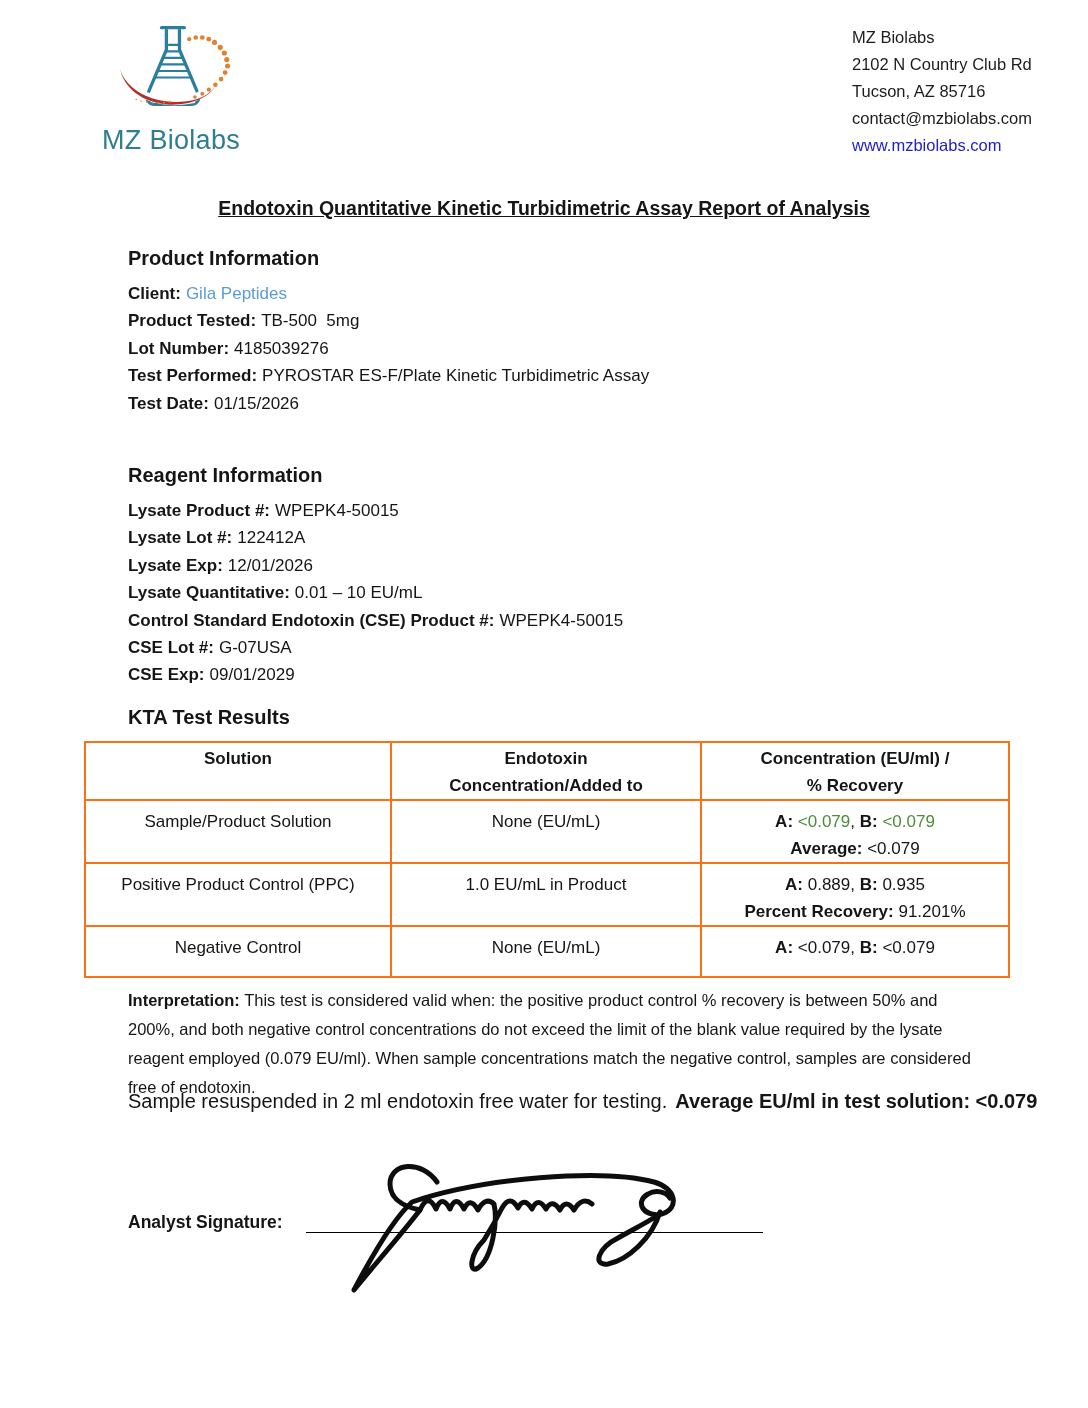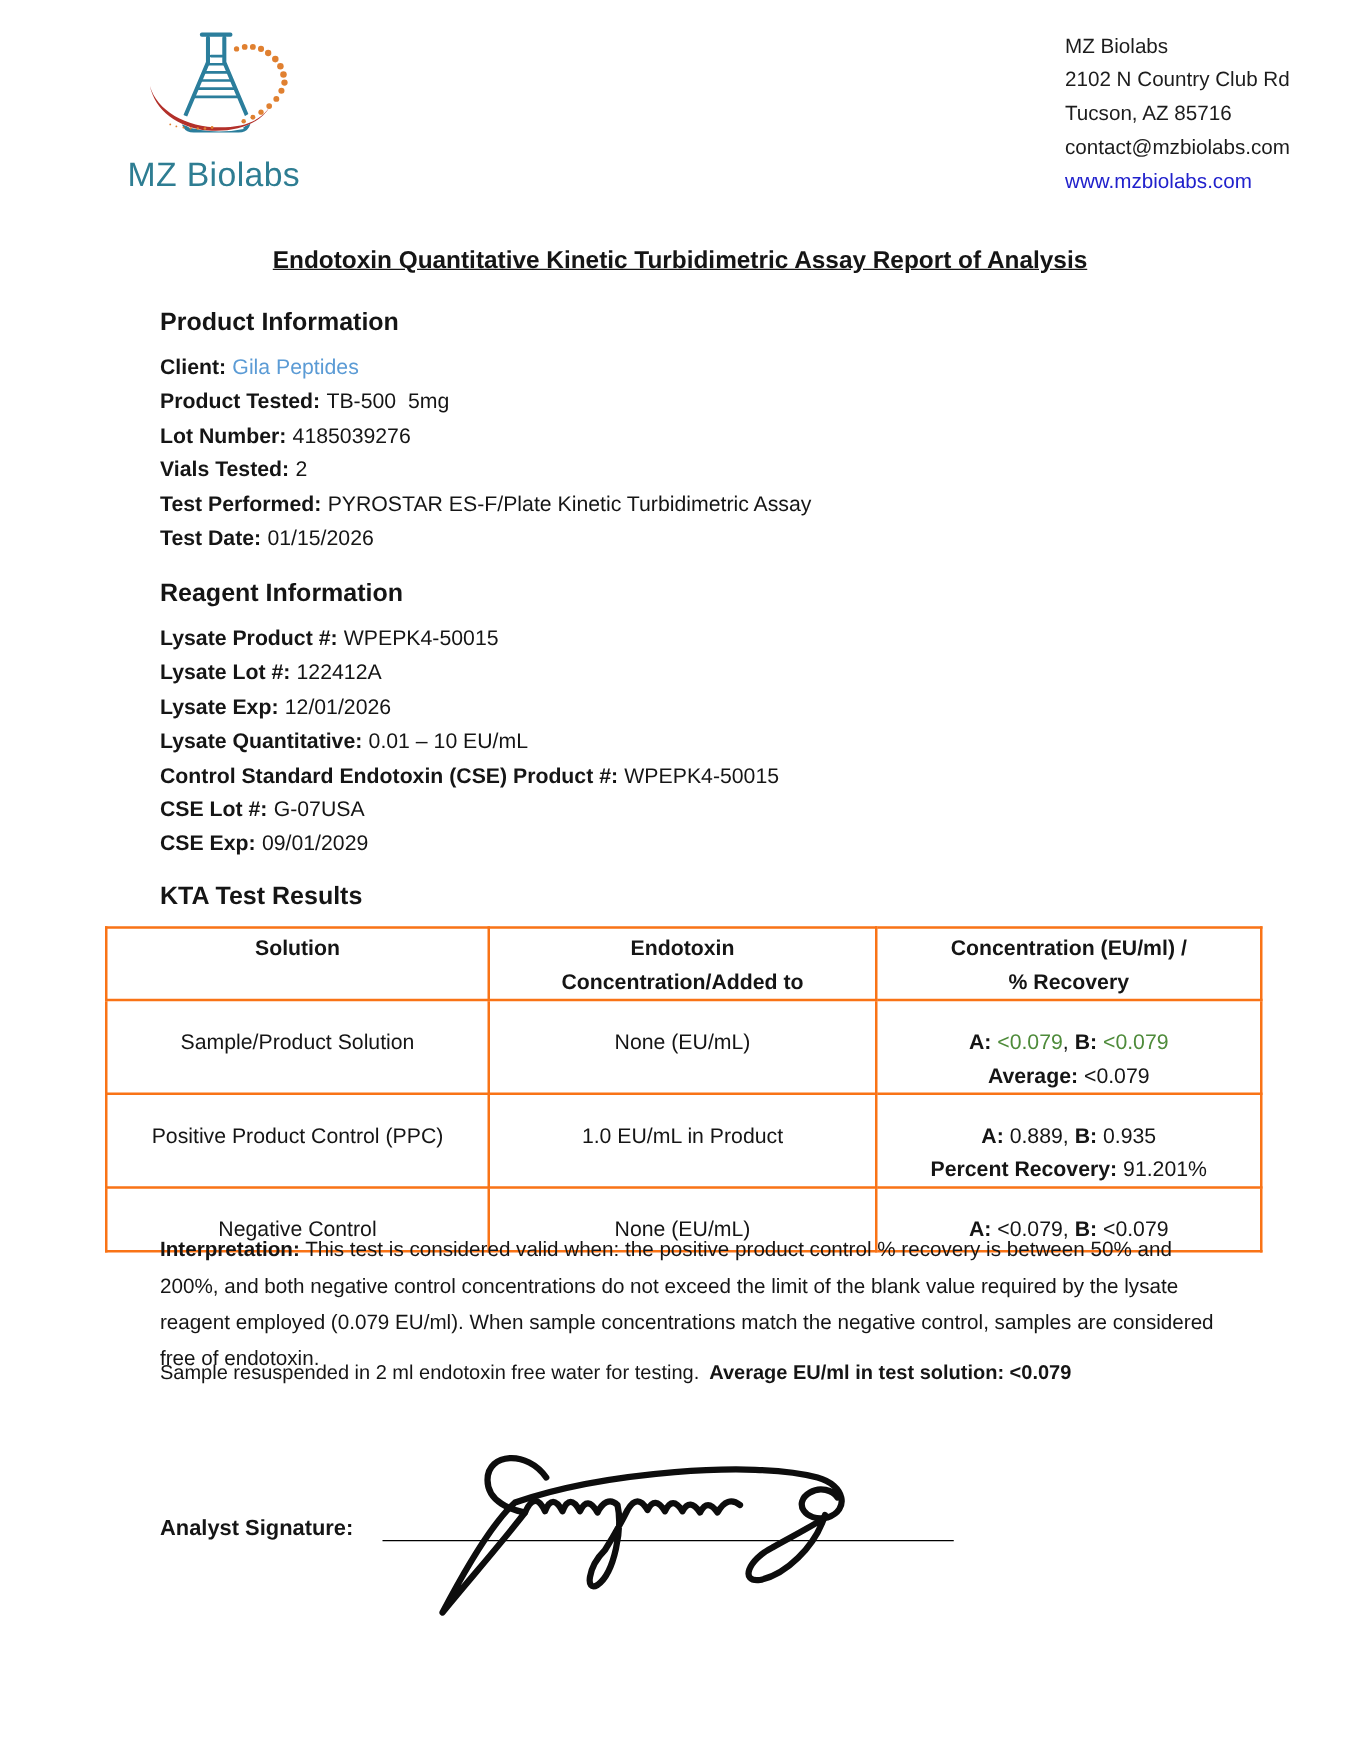--- a/index.html
+++ b/index.html
@@ -25,27 +25,27 @@
   #product-fields{top:280px;}
   #reagent-fields{top:497px;}
   .field{height:27.4px;line-height:27.4px;white-space:pre;}
   .field .lbl{font-weight:700;margin-right:5px;}
   .val-blue{color:var(--clientblue,#5b9bd5);}
   
   .kta-table{position:absolute;left:84px;top:741px;border-collapse:collapse;table-layout:fixed;
     font-size:17px;text-align:center;}
   .kta-table th,.kta-table td{border:2px solid #f97316;vertical-align:top;padding:2px 4px 0 4px;}
   .kta-table th{font-weight:700;line-height:27px;}
-  .kta-table td{line-height:26.5px;padding-top:20px;}
+  .kta-table td{line-height:26.5px;padding-top:8px;}
   .row-h{height:55px;} .row-1{height:52px;} .row-2{height:53px;} .row-3{height:51px;}
   .seg-green{color:var(--green,#4e8b3a);}
   
   .interp{position:absolute;left:128px;top:969px;width:856px;font-size:16.5px;line-height:29px;}
   .interp .lbl{font-weight:700;}
-  .resusp{position:absolute;left:128px;top:1090px;font-size:16px;}
+  .resusp{position:absolute;left:128px;top:1090px;font-size:20px;}
   .resusp .bold{font-weight:700;margin-left:8px;}
   .total-line{position:absolute;left:128px;top:1128px;font-size:20.5px;font-weight:700;}
   .total-line .prefix{text-decoration:underline;}
   .total-line .result{color:var(--greenneg,#357f24);text-decoration:underline;margin-left:6px;}
   
   .sig-label{position:absolute;left:128px;top:1212px;font-size:17.5px;font-weight:700;}
   .sig-line{position:absolute;left:306px;top:1232px;width:457px;border-top:1.5px solid #000;height:0;}
   .sig-svg{position:absolute;left:272px;top:1152px;width:460px;height:150px;}
   .b{font-weight:700;}
 </style>
@@ -112,21 +112,20 @@
     <div><a href="#" class="site">www.mzbiolabs.com</a></div>
   </div>
 
   <div class="title">Endotoxin Quantitative Kinetic Turbidimetric Assay Report of Analysis</div>
 
   <div class="sec-head" id="product-head">Product Information</div>
   <div class="fields" id="product-fields">
     <div class="field"><span class="lbl">Client:</span><span class="val-blue">Gila Peptides</span></div>
     <div class="field"><span class="lbl">Product Tested:</span><span>TB-500  5mg</span></div>
     <div class="field"><span class="lbl">Lot Number:</span><span>4185039276</span></div>
-    <div class="field"><span class="lbl">Vials Tested:</span><span>2</span></div>
     <div class="field"><span class="lbl">Test Performed:</span><span>PYROSTAR ES-F/Plate Kinetic Turbidimetric Assay</span></div>
     <div class="field"><span class="lbl">Test Date:</span><span>01/15/2026</span></div>
   </div>
 
   <div class="sec-head" id="reagent-head">Reagent Information</div>
   <div class="fields" id="reagent-fields">
     <div class="field"><span class="lbl">Lysate Product #:</span><span>WPEPK4-50015</span></div>
     <div class="field"><span class="lbl">Lysate Lot #:</span><span>122412A</span></div>
     <div class="field"><span class="lbl">Lysate Exp:</span><span>12/01/2026</span></div>
     <div class="field"><span class="lbl">Lysate Quantitative:</span><span>0.01 – 10 EU/mL</span></div>

